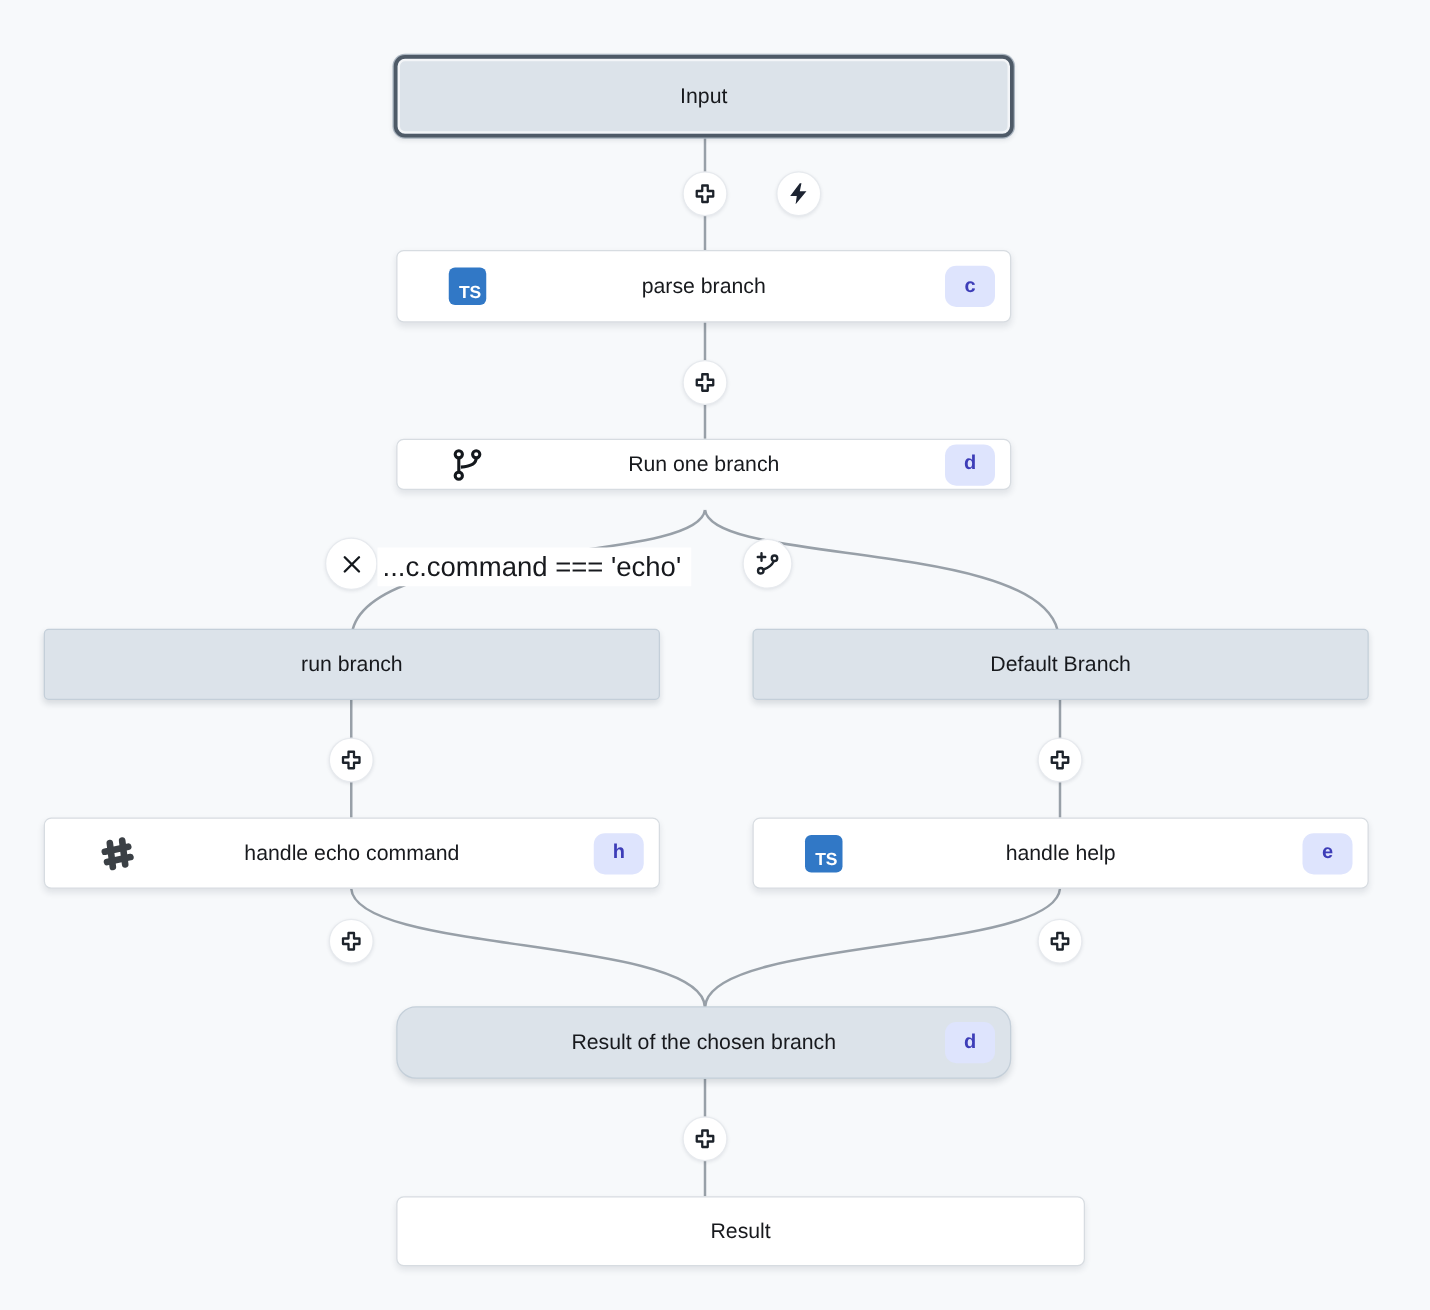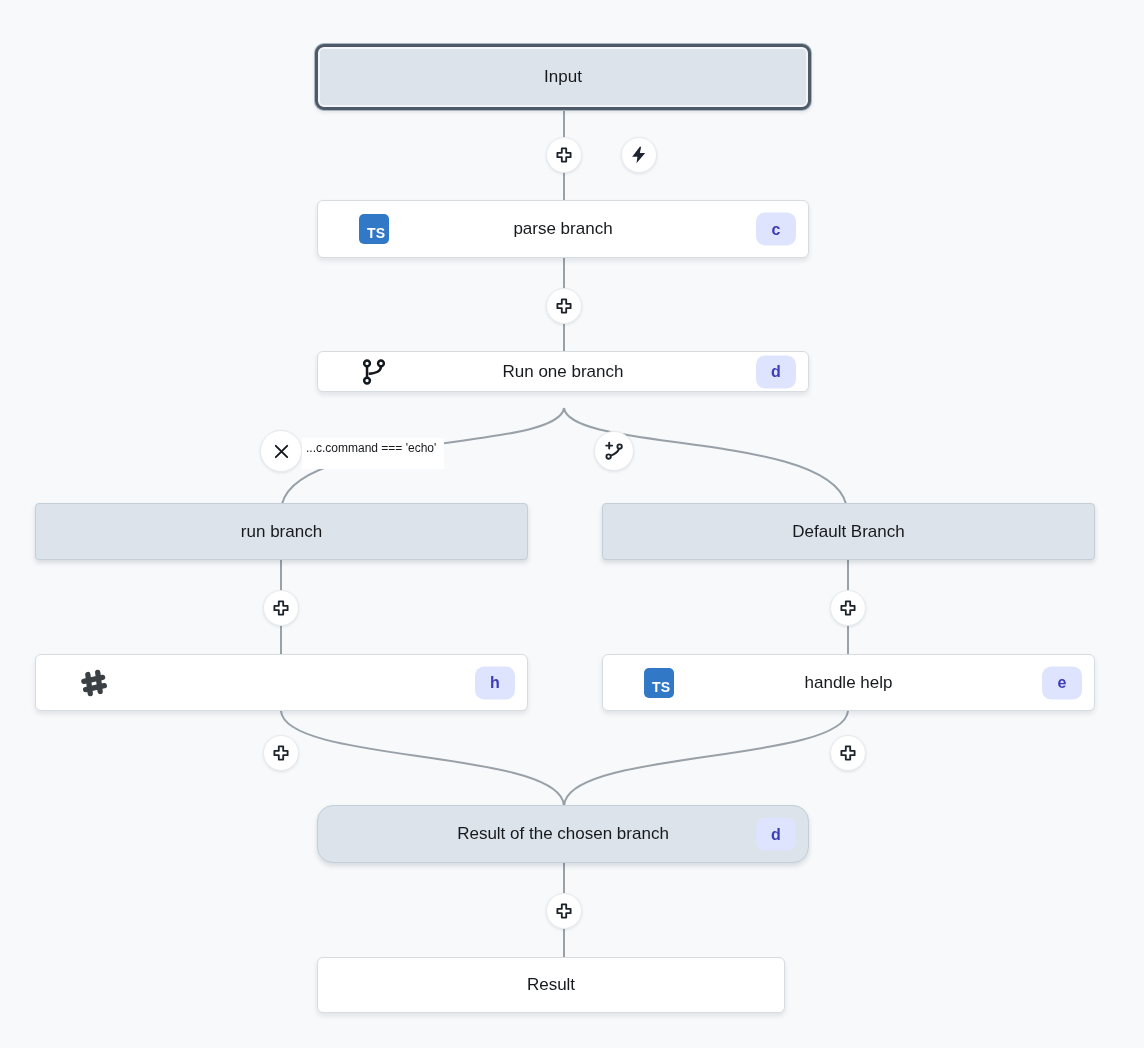--- a/index.html
+++ b/index.html
@@ -35,21 +35,21 @@
     border-radius:9px; font-weight:700; font-size:16px; display:flex; align-items:center; justify-content:center;}
 
   .circle{position:absolute; z-index:3; background:#fff; border:1px solid #e7eaee; border-radius:50%;
     display:flex; align-items:center; justify-content:center; padding:0; cursor:pointer;
     box-shadow:0 1px 3px rgba(30,41,59,.10);}
   .c36{width:36px; height:36px;}
   .c40{width:40px; height:40px;}
   .c42{width:42px; height:42px;}
 
   .cond{position:absolute; z-index:3; left:302px; top:438px; height:31px; padding:3px 8px 0 4px;
-    background:#fff; font-size:12px; color:var(--text); white-space:nowrap;}
+    background:#fff; font-size:22px; color:var(--text); white-space:nowrap;}
 </style>
 </head>
 <body>
 
 <div class="canvas">
 
   <svg class="edges" viewBox="0 0 1144 1048" aria-hidden="true">
     <path d="M564,106 V200"></path>
     <path d="M564,258 V351"></path>
     <path d="M564,408 C558,452 300,432 282,504"></path>
@@ -144,20 +144,21 @@
     <span class="icon-slot">
       <svg width="34" height="34" viewBox="0 0 32 32">
         <g transform="rotate(-12 16 16)" stroke="#3b4045" stroke-width="5" stroke-linecap="round">
           <line x1="12" y1="7" x2="10.5" y2="25"></line>
             <line x1="21.5" y1="7" x2="20" y2="25"></line>
           <line x1="7" y1="12.5" x2="25" y2="12.5"></line>
             <line x1="7" y1="20.5" x2="25" y2="20.5"></line>
         </g>
       </svg>
     </span>
+    <span class="nlabel">handle echo command</span>
     <span class="badge">h</span>
   </div>
 
   <div class="node white" style="left:602px;top:654px;width:493px;height:57px">
     <span class="icon-slot">
       <span class="ts-icon">
           <span>TS</span>
         </span>
     </span>
     <span class="nlabel">handle help</span>
@@ -179,17 +180,17 @@
     <span class="nlabel">Result of the chosen branch</span>
     <span class="badge">d</span>
   </div>
 
   <button class="circle c36" style="left:546px;top:893px">
     <svg width="22" height="22" viewBox="0 0 24 24">
         <path d="M9.6 4.8 h4.8 v4.8 h4.8 v4.8 h-4.8 v4.8 h-4.8 v-4.8 H4.8 v-4.8 h4.8 Z" fill="#fff" stroke="#1d232b" stroke-width="2" stroke-linejoin="round"></path>
       </svg>
   </button>
 
-  <div class="node white" style="left:317px;top:957px;width:468px;height:56px">
+  <div class="node white" style="left:317px;top:957px;width:551px;height:56px">
     <span class="nlabel">Result</span>
   </div>
 
 </div>
 
 </body></html>

